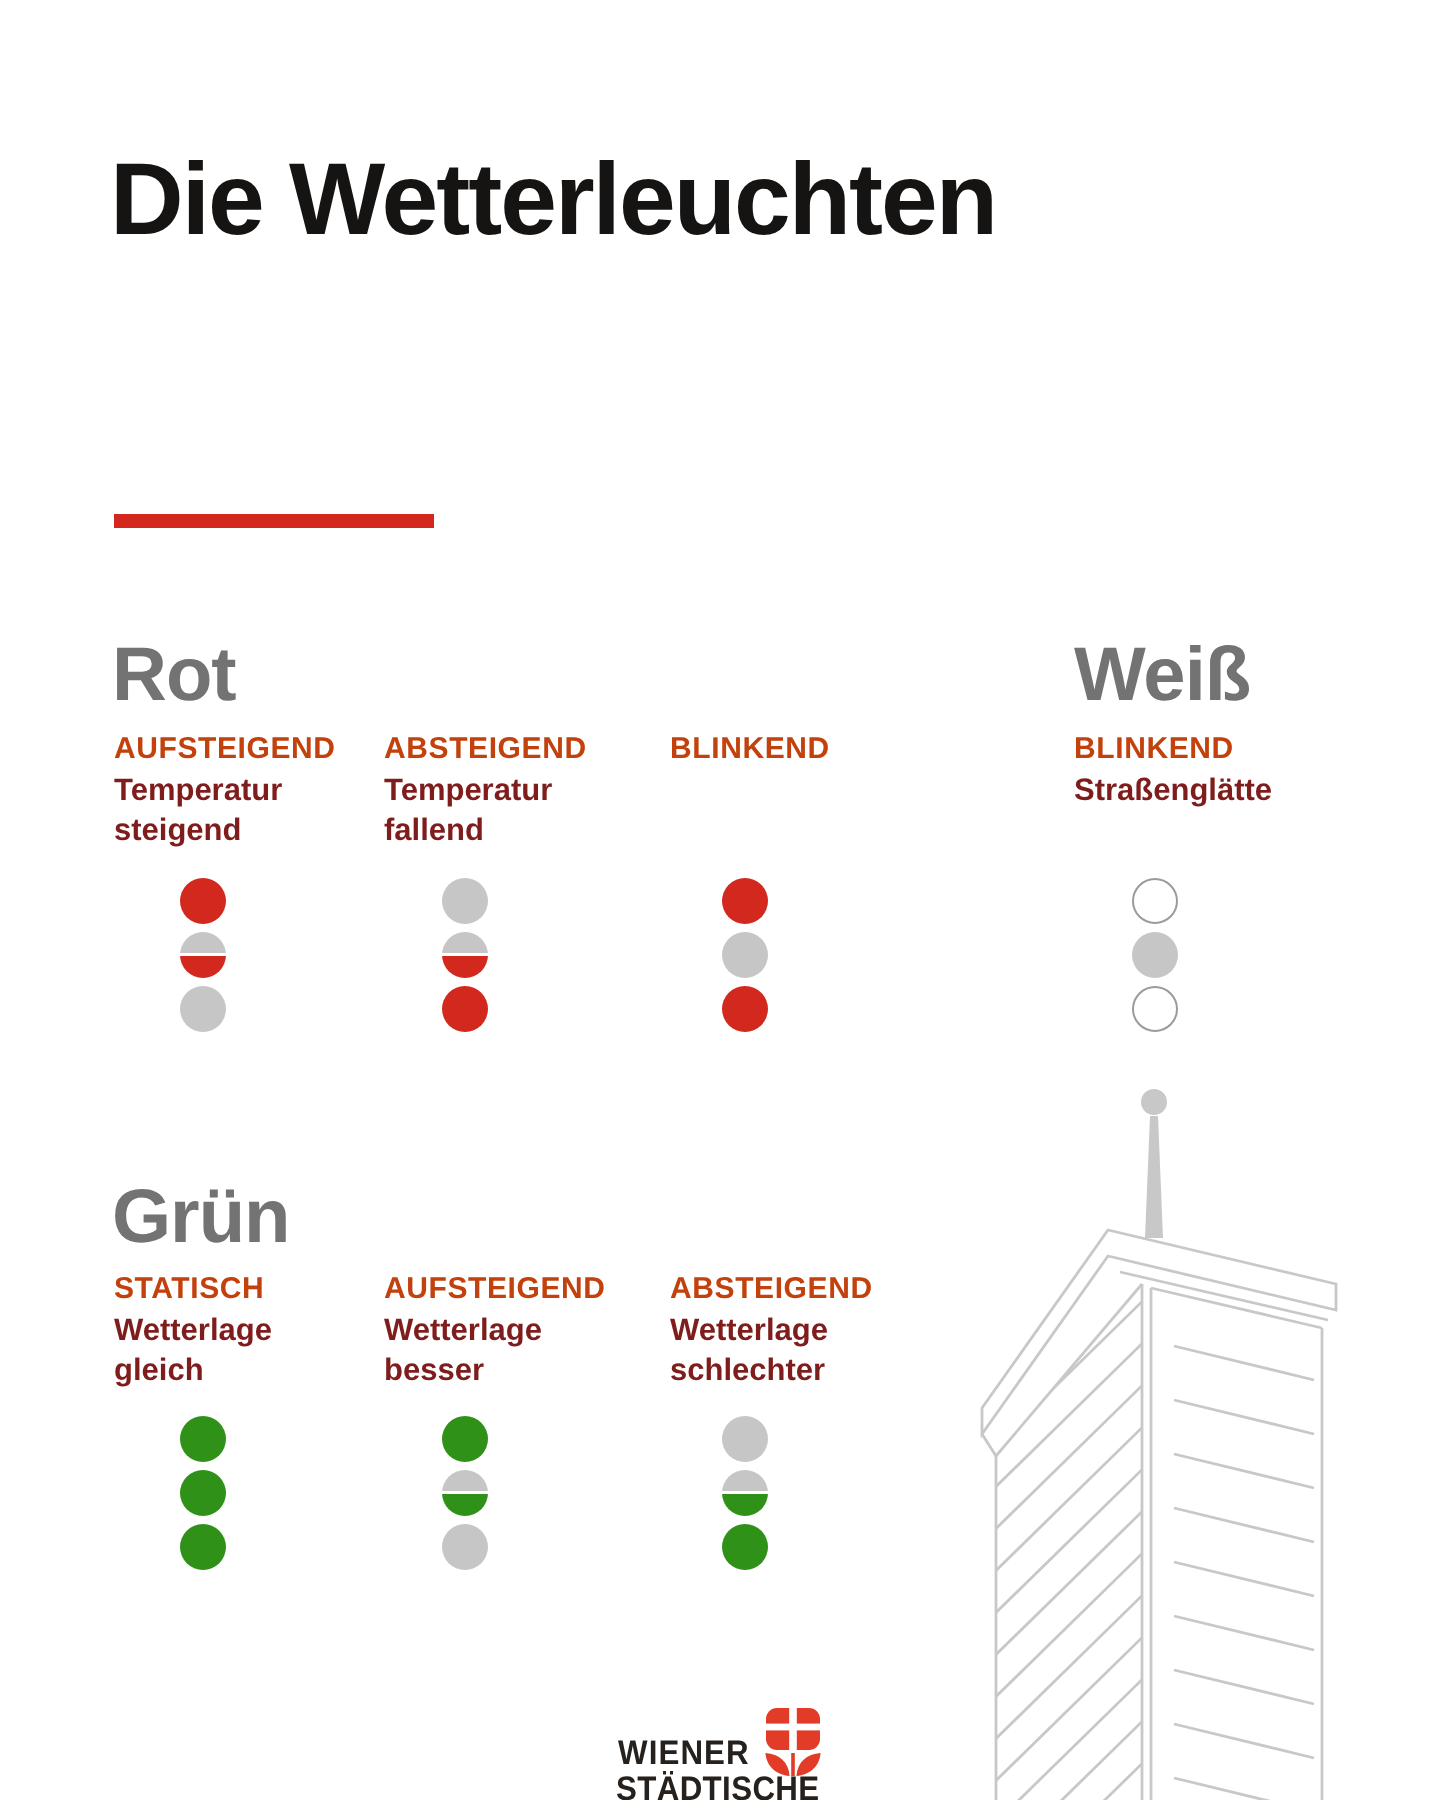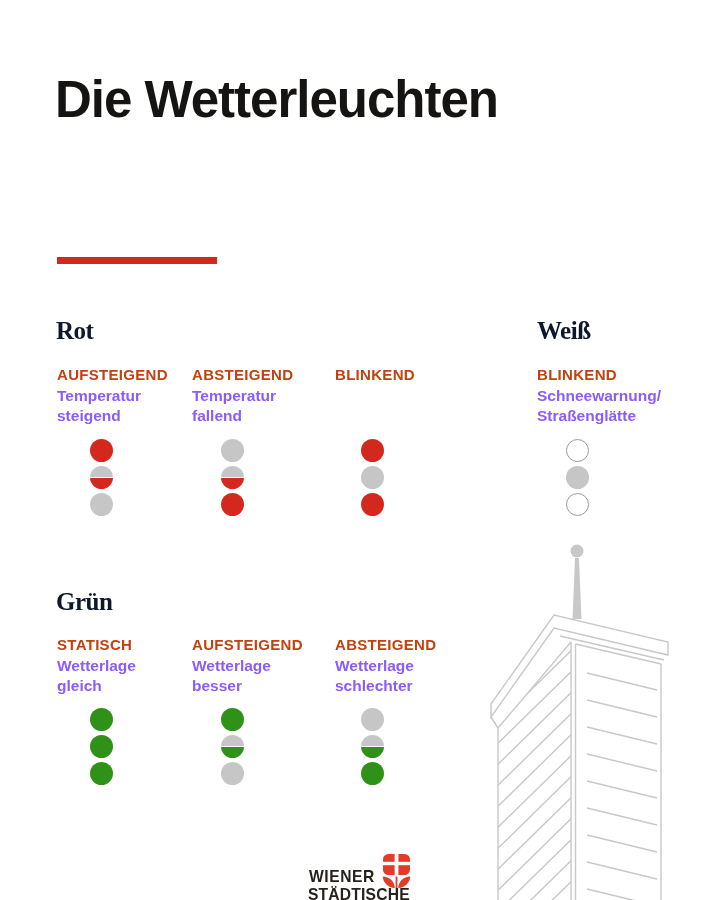--- a/index.html
+++ b/index.html
@@ -3,25 +3,25 @@
 <meta charset="utf-8">
 <style>
   * { margin:0; padding:0; box-sizing:border-box; }
   body { background:#fff; font-family:"Liberation Sans", sans-serif; }
   .page { position:relative; width:720px; height:900px; background:#ffffff; overflow:hidden;margin-top:28px; }
 
   .title { position:absolute; left:55px; top:30px; font-size:51px; line-height:84px;
            font-weight:bold; letter-spacing:-1px; color:#161412; }
   .divider { position:absolute; left:57px; top:229px; width:160px; height:7px; background:#d2281e; }
 
-  .section-heading { position:absolute; font-size:25px; font-weight:bold; color:#0f172a; letter-spacing:-0.5px;font-family:Liberation Serif, serif; }
+  .section-heading { position:absolute; font-size:38px; font-weight:bold; color:#737373; letter-spacing:-0.5px; }
 
   .col { position:absolute; width:150px; }
   .col .label { font-size:15px; font-weight:bold; color:#c2410c; letter-spacing:0.3px; line-height:20px; margin-bottom:1px; }
-  .col .desc { font-size:15.5px; font-weight:bold; color:#8b5cf6; line-height:20px; }
+  .col .desc { font-size:15.5px; font-weight:bold; color:#7f1d1d; line-height:20px; }
 
   .dots { position:absolute; width:23px; }
   .dot { width:23px; height:23px; border-radius:50%; margin-bottom:4px; }
   .dot.red   { background:#d2281e; }
   .dot.green { background:#2f9117; }
   .dot.gray  { background:#c6c6c6; }
   .dot.white { background:#ffffff; border:1.4px solid #9b9b9b; }
   .dot.half-red   { background:linear-gradient(180deg,#c6c6c6 0 46%,#ffffff 46% 53%,#d2281e 53% 100%); }
   .dot.half-green { background:linear-gradient(180deg,#c6c6c6 0 46%,#ffffff 46% 53%,#2f9117 53% 100%); }
 
@@ -67,21 +67,20 @@
       <div>fallend</div>
     </div>
   </div>
   <div class="col" style="left:335px; top:337px;">
     <div class="label">BLINKEND</div>
   </div>
 
   <div class="col" style="left:537px; top:337px;">
     <div class="label">BLINKEND</div>
     <div class="desc">
-      <div>Schneewarnung/</div>
       <div>Straßenglätte</div>
     </div>
   </div>
 
   <div class="col" style="left:57px; top:607px;">
     <div class="label">STATISCH</div>
     <div class="desc">
       <div>Wetterlage</div>
       <div>gleich</div>
     </div>

